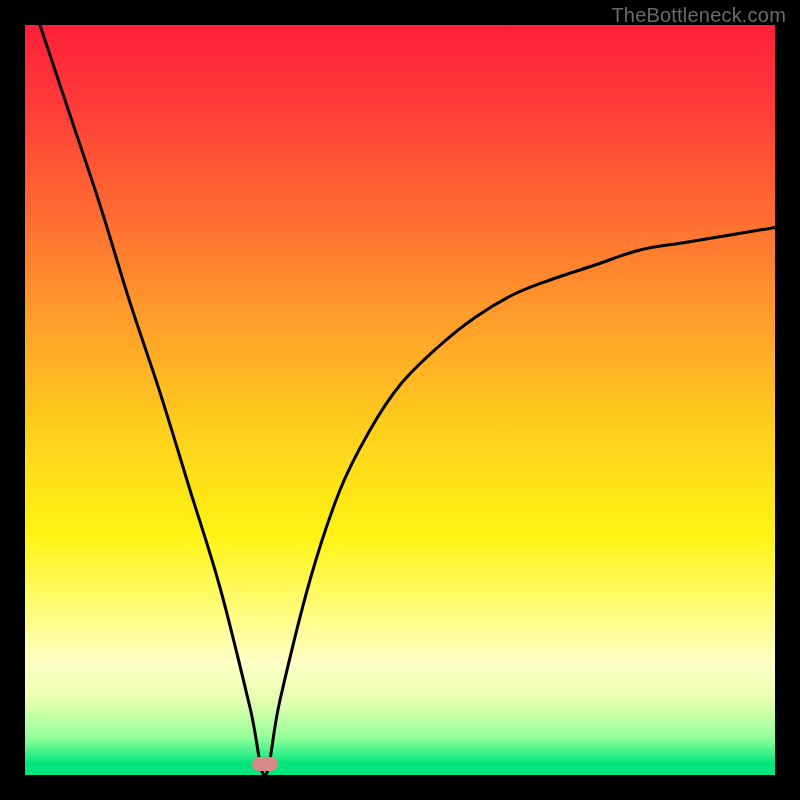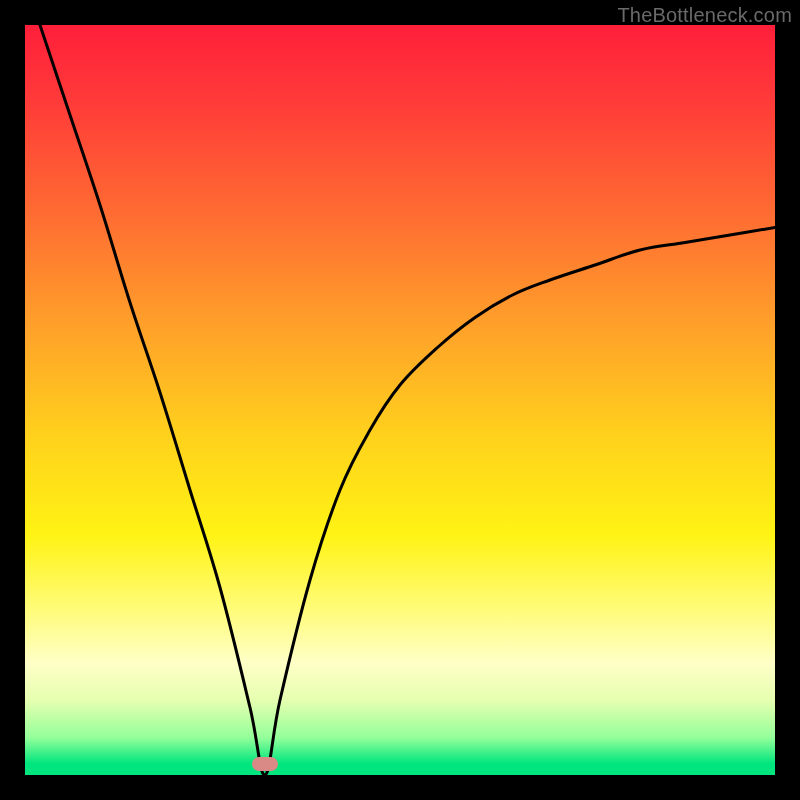--- a/index.html
+++ b/index.html
@@ -37,21 +37,21 @@
   .marker {
     position: absolute;
     width: 26px;
     height: 14px;
     border-radius: 7px;
     transform: translate(-50%, -50%);
   }
   .watermark {
     position: absolute;
     top: 4px;
-    right: 8px;
+    right: 14px;
     color: #6a6a6a;
     font-size: 20px;
     font-weight: 500;
     letter-spacing: 0.2px;
     user-select: none;
   }
 </style>
 </head>
 <body>
 

